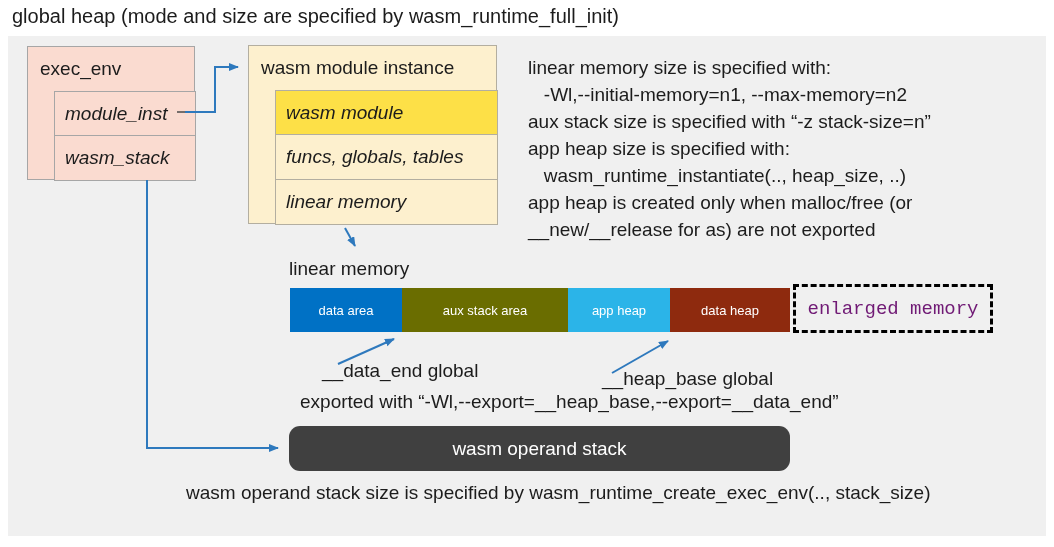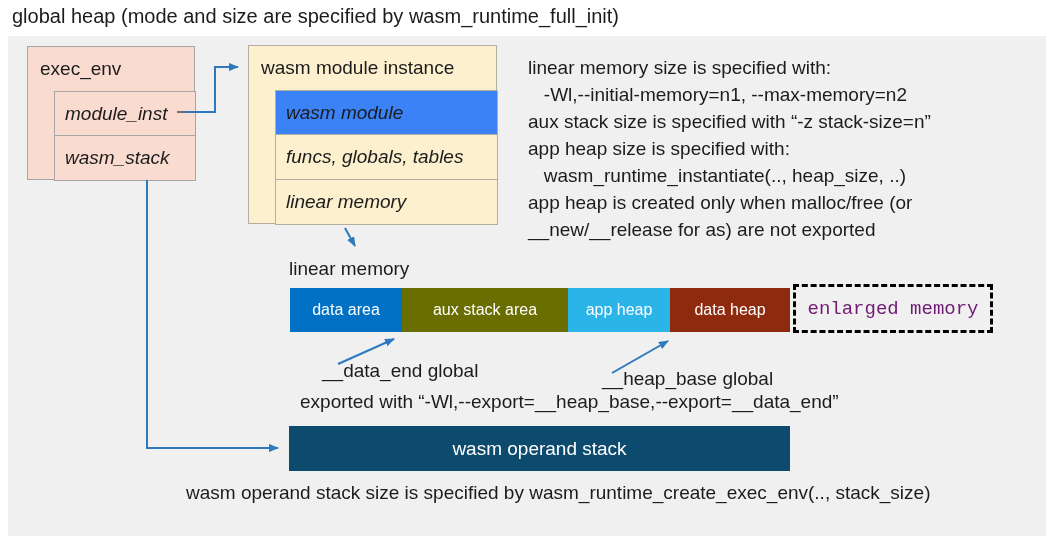--- a/index.html
+++ b/index.html
@@ -21,21 +21,21 @@
   .inst{left:248px;top:45px;width:249px;height:179px;border-color:#B3AEA0;}
   .inst .row{border-color:#B3AEA0;}
   .inst .r0{left:26px;top:44px;width:223px;height:45px;}
   .inst .r1{left:26px;top:88px;width:223px;height:46px;}
   .inst .r2{left:26px;top:133px;width:223px;height:46px;}
   
   .notes{left:528px;top:54px;}
   .note-line{position:absolute;left:0;font-size:19px;line-height:27px;white-space:pre;}
   
   .seg{position:absolute;top:288px;height:44px;display:flex;align-items:center;justify-content:center;
-       color:#ffffff;font-size:16px;white-space:pre;}
+       color:#ffffff;font-size:13px;white-space:pre;}
   .seg0{left:290px;width:112px;}
   .seg1{left:402px;width:166px;}
   .seg2{left:568px;width:102px;}
   .seg3{left:670px;width:120px;}
   .enlarged{left:793px;top:284px;width:200px;height:49px;border:3px dashed #000000;
             box-sizing:border-box;display:flex;align-items:center;justify-content:center;
             font-size:19px;white-space:pre;}
   
   .operand{left:289px;top:426px;width:501px;height:45px;display:flex;align-items:center;
            justify-content:center;color:#ffffff;font-size:19px;white-space:pre;}
@@ -53,21 +53,21 @@
   <div class="abs panel" style="background-color: rgb(240, 240, 240);"></div>
 
   <div class="box exec" style="background-color: rgb(250, 219, 208);">
     <div class="box-title">exec_env</div>
     <div class="row r0" style="background-color: rgb(250, 219, 208);">module_inst</div>
     <div class="row r1" style="background-color: rgb(250, 219, 208);">wasm_stack</div>
   </div>
 
   <div class="box inst" style="background-color: rgb(253, 240, 206);">
     <div class="box-title">wasm module instance</div>
-    <div class="row r0" style="background-color: #3b82f6;">wasm module</div>
+    <div class="row r0" style="background-color: #fde047;">wasm module</div>
     <div class="row r1" style="background-color: rgb(253, 240, 206);">funcs, globals, tables</div>
     <div class="row r2" style="background-color: rgb(253, 240, 206);">linear memory</div>
   </div>
 
   <div class="abs notes">
     <div class="note-line" style="top:0px">linear memory size is specified with:</div>
     <div class="note-line" style="top:27px">   -Wl,--initial-memory=n1, --max-memory=n2</div>
     <div class="note-line" style="top:54px">aux stack size is specified with “-z stack-size=n”</div>
     <div class="note-line" style="top:81px">app heap size is specified with:</div>
     <div class="note-line" style="top:108px">   wasm_runtime_instantiate(.., heap_size, ..)</div>
@@ -80,21 +80,21 @@
   <div class="seg seg0" style="background-color: rgb(0, 113, 197);">data area</div>
   <div class="seg seg1" style="background-color: rgb(106, 109, 0);">aux stack area</div>
   <div class="seg seg2" style="background-color: rgb(43, 180, 232);">app heap</div>
   <div class="seg seg3" style="background-color: rgb(142, 42, 14);">data heap</div>
   <div class="abs enlarged" style="color: #701a75; font-family: Liberation Mono, monospace;">enlarged memory</div>
 
   <div class="t" style="left:322px;top:359px;">__data_end global</div>
   <div class="t" style="left:602px;top:367px;">__heap_base global</div>
   <div class="t" style="left:300px;top:390px;">exported with “-Wl,--export=__heap_base,--export=__data_end”</div>
 
-  <div class="abs operand" style="background-color: #0c4a6e;">wasm operand stack</div>
+  <div class="abs operand" style="background-color: #404040; border-radius: 11px;">wasm operand stack</div>
 
   <div class="footer-line" style="top:480px;">wasm operand stack size is specified by wasm_runtime_create_exec_env(.., stack_size)</div>
 
   <svg class="arrows" viewBox="0 0 1054 547" xmlns="http://www.w3.org/2000/svg">
     <defs>
       <marker id="arw" markerWidth="11" markerHeight="9" refX="9" refY="4" orient="auto" markerUnits="userSpaceOnUse">
         <path d="M0,0 L10,4 L0,8 Z" fill="var(--arrow,#2E79BD)"></path>
       </marker>
     </defs>
     <path d="M177,112 h8" stroke="#4a4a4a" stroke-width="1.5" fill="none"></path>

